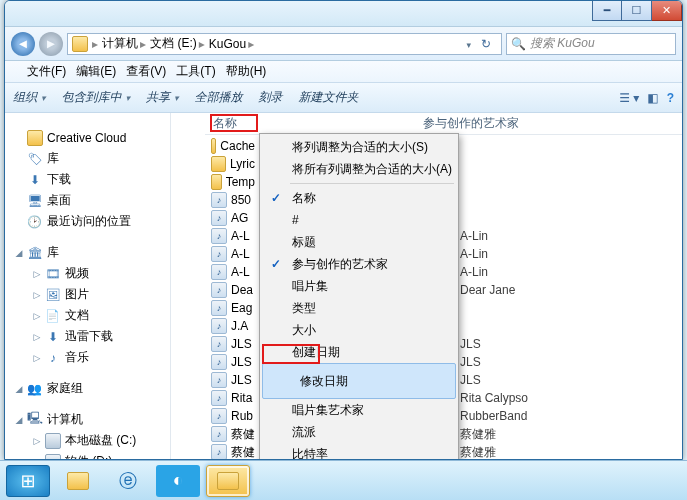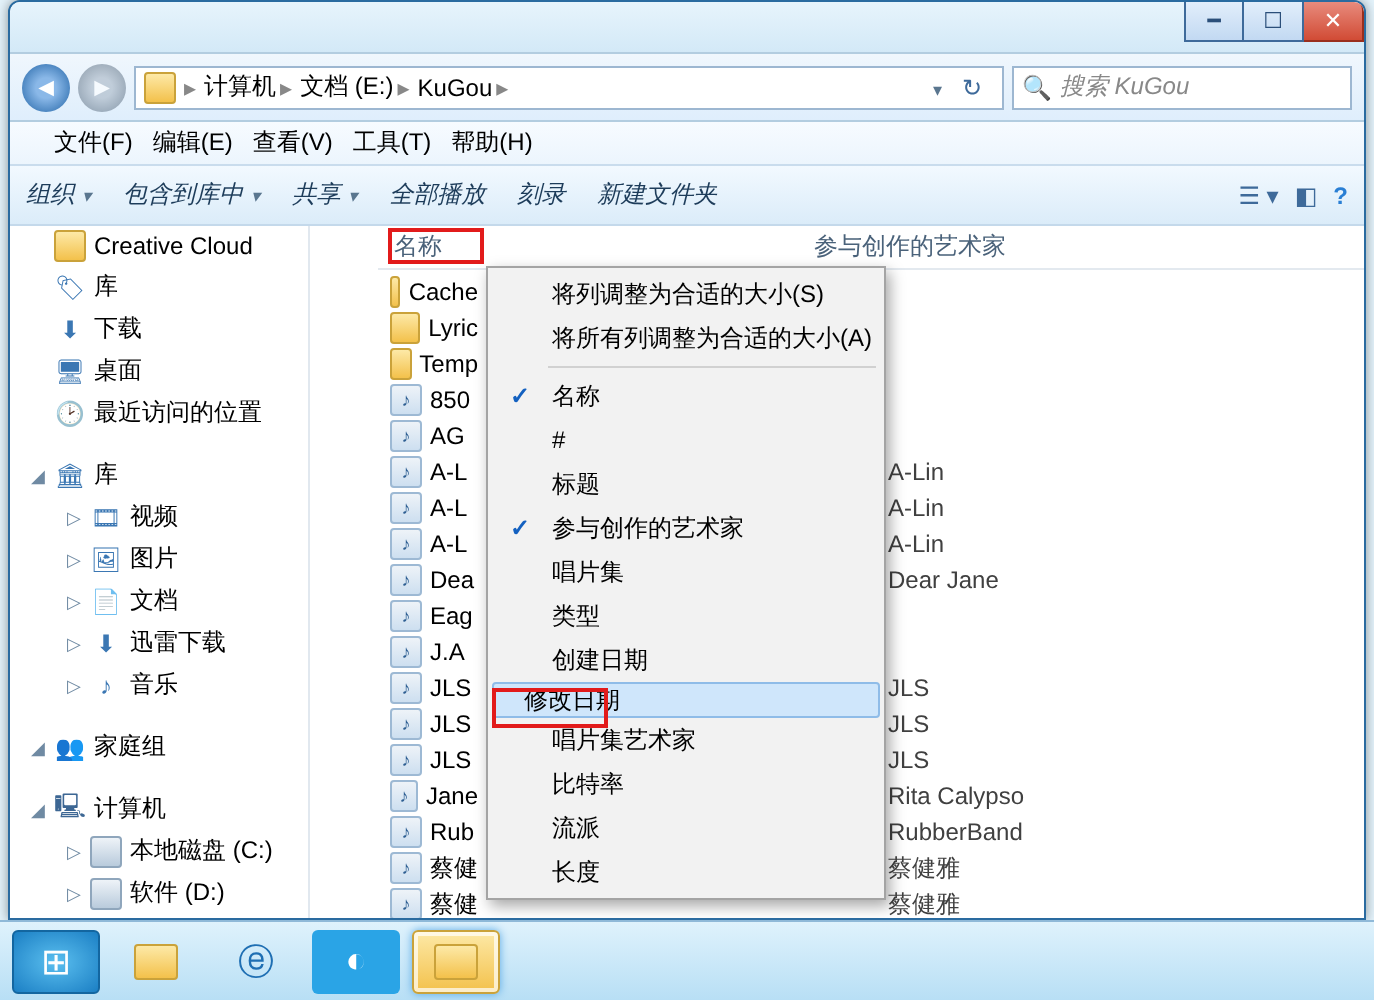--- a/index.html
+++ b/index.html
@@ -29,21 +29,21 @@
   .menubar span { cursor: default; }
 
   
   .toolbar { height: 30px; background: linear-gradient(#f2f9ff,#dbecf9); border-bottom: 1px solid #c4d9eb; display: flex; align-items: center; padding: 0 8px; gap: 16px; color: #1d3c5a; }
   .toolbar .tbtn { display: flex; align-items: center; gap: 4px; font-style: italic; }
   .toolbar .spacer { flex: 1; }
   .tool-icons { display: flex; align-items: center; gap: 8px; color: #3e6a9a; }
 
   
   .body { position: absolute; top: 112px; bottom: 0; left: 0; right: 0; display: flex; background: #fff; }
-  .sidebar { width: 150px; border-right: 1px solid #e1e8ef; overflow: hidden; padding-top: 0; }
+  .sidebar { width: 166px; border-right: 1px solid #e1e8ef; overflow: hidden; padding-top: 15px; }
   .tree-group { margin-bottom: 10px; }
   .tree-item { display: flex; align-items: center; gap: 4px; padding: 2px 4px 2px 10px; white-space: nowrap; }
   .tree-item.sub { padding-left: 28px; }
   .tw { width: 8px; text-align: center; color: #6f8aa3; font-size: 9px; }
   .ic { width: 16px; height: 16px; display: inline-flex; align-items: center; justify-content: center; }
   .ic.folder { background: linear-gradient(#fde9a7,#f3c14b); border: 1px solid #caa23a; border-radius: 2px; }
   .ic.lib { color: #3b77b3; }
   .ic.disk { background: linear-gradient(#eef3f8,#b9cbdc); border: 1px solid #8fa6bc; border-radius: 2px; }
   .ic.pc { color: #3d6794; }
 
@@ -60,21 +60,21 @@
   .fileic.folder { background: linear-gradient(#fde9a7,#f3c14b); border: 1px solid #caa23a; border-radius: 2px; }
   .fileic.audio { background: linear-gradient(#eef3f8,#cddff0); border: 1px solid #9db9d4; border-radius: 2px; font-size: 9px; color: #2d5e92; }
 
   .artists { position: absolute; left: 255px; top: 2px; right: 10px; }
   .artists div { height: 18px; line-height: 18px; white-space: nowrap; color: #404040; }
 
   
   .ctx { position: absolute; left: 54px; top: -2px; width: 200px; background: #f2f2f2; border: 1px solid #a4a4a4; box-shadow: 2px 3px 7px rgba(0,0,0,.35); padding: 2px; }
   .ctx-inner { background: #f2f2f2; }
   .ctx-item { display: flex; align-items: center; height: 22px; padding-left: 30px; position: relative; text-align: center; }
-  .ctx-item.hover { background: #cfe6fb; border: 1px solid #8fbce8; border-radius: 2px; padding-left: 15px; height: 18px; }
+  .ctx-item.hover { background: #cfe6fb; border: 1px solid #8fbce8; border-radius: 2px; padding-left: 37px; height: 36px; }
   .ctx-sep { height: 1px; background: #d1d1d1; margin: 3px 2px 3px 28px; }
   .ctx-check { position: absolute; left: 6px; top: 3px; width: 16px; height: 16px; display: flex; align-items: center; justify-content: center; color: #1461c0; font-weight: bold; }
   .redbox-mod { position: absolute; left: 57px; top: 209px; width: 58px; height: 20px; border: 2px solid #e21b1b; pointer-events: none; z-index: 5; }
 
   
   .taskbar { position: absolute; left: 0; right: 0; bottom: 0; height: 40px; background: linear-gradient(#dff2fc,#b8dff5); border-top: 1px solid #8fb9d8; display: flex; align-items: center; padding: 0 6px; gap: 6px; }
   .tb-btn { width: 44px; height: 32px; border-radius: 3px; display: flex; align-items: center; justify-content: center; font-size: 18px; }
   .tb-start { background: radial-gradient(#5bbfef,#1b7fc4); color: #fff; border: 1px solid #1366a0; }
   .tb-ie { color: #1f6fb3; }
   .tb-kg { background: #2aa4e6; color: #fff; border-radius: 3px; }
@@ -297,21 +297,21 @@
             <div class="filerow">
               <span class="fileic audio">♪</span>
               <span>JLS</span>
             </div>
             <div class="filerow">
               <span class="fileic audio">♪</span>
               <span>JLS</span>
             </div>
             <div class="filerow">
               <span class="fileic audio">♪</span>
-              <span>Jane</span>
+              <span>Rita</span>
             </div>
             <div class="filerow">
               <span class="fileic audio">♪</span>
               <span>Rub</span>
             </div>
             <div class="filerow">
               <span class="fileic audio">♪</span>
               <span>蔡健</span>
             </div>
             <div class="filerow">
@@ -363,33 +363,36 @@
                 <span class="ctx-check">✓</span>
                 <span>参与创作的艺术家</span>
               </div>
             <div class="ctx-item">
                 <span>唱片集</span>
               </div>
             <div class="ctx-item">
                 <span>类型</span>
               </div>
             <div class="ctx-item">
+                <span>大小</span>
+              </div>
+            <div class="ctx-item">
                 <span>创建日期</span>
               </div>
             <div class="ctx-item hover">
                 <span>修改日期</span>
               </div>
             <div class="ctx-item">
                 <span>唱片集艺术家</span>
               </div>
             <div class="ctx-item">
+                <span>流派</span>
+              </div>
+            <div class="ctx-item">
                 <span>比特率</span>
-              </div>
-            <div class="ctx-item">
-                <span>流派</span>
               </div>
             <div class="ctx-item">
                 <span>长度</span>
               </div>
 
           </div>
         </div>
         <div class="redbox-mod"></div>
       </div>
     </div>

